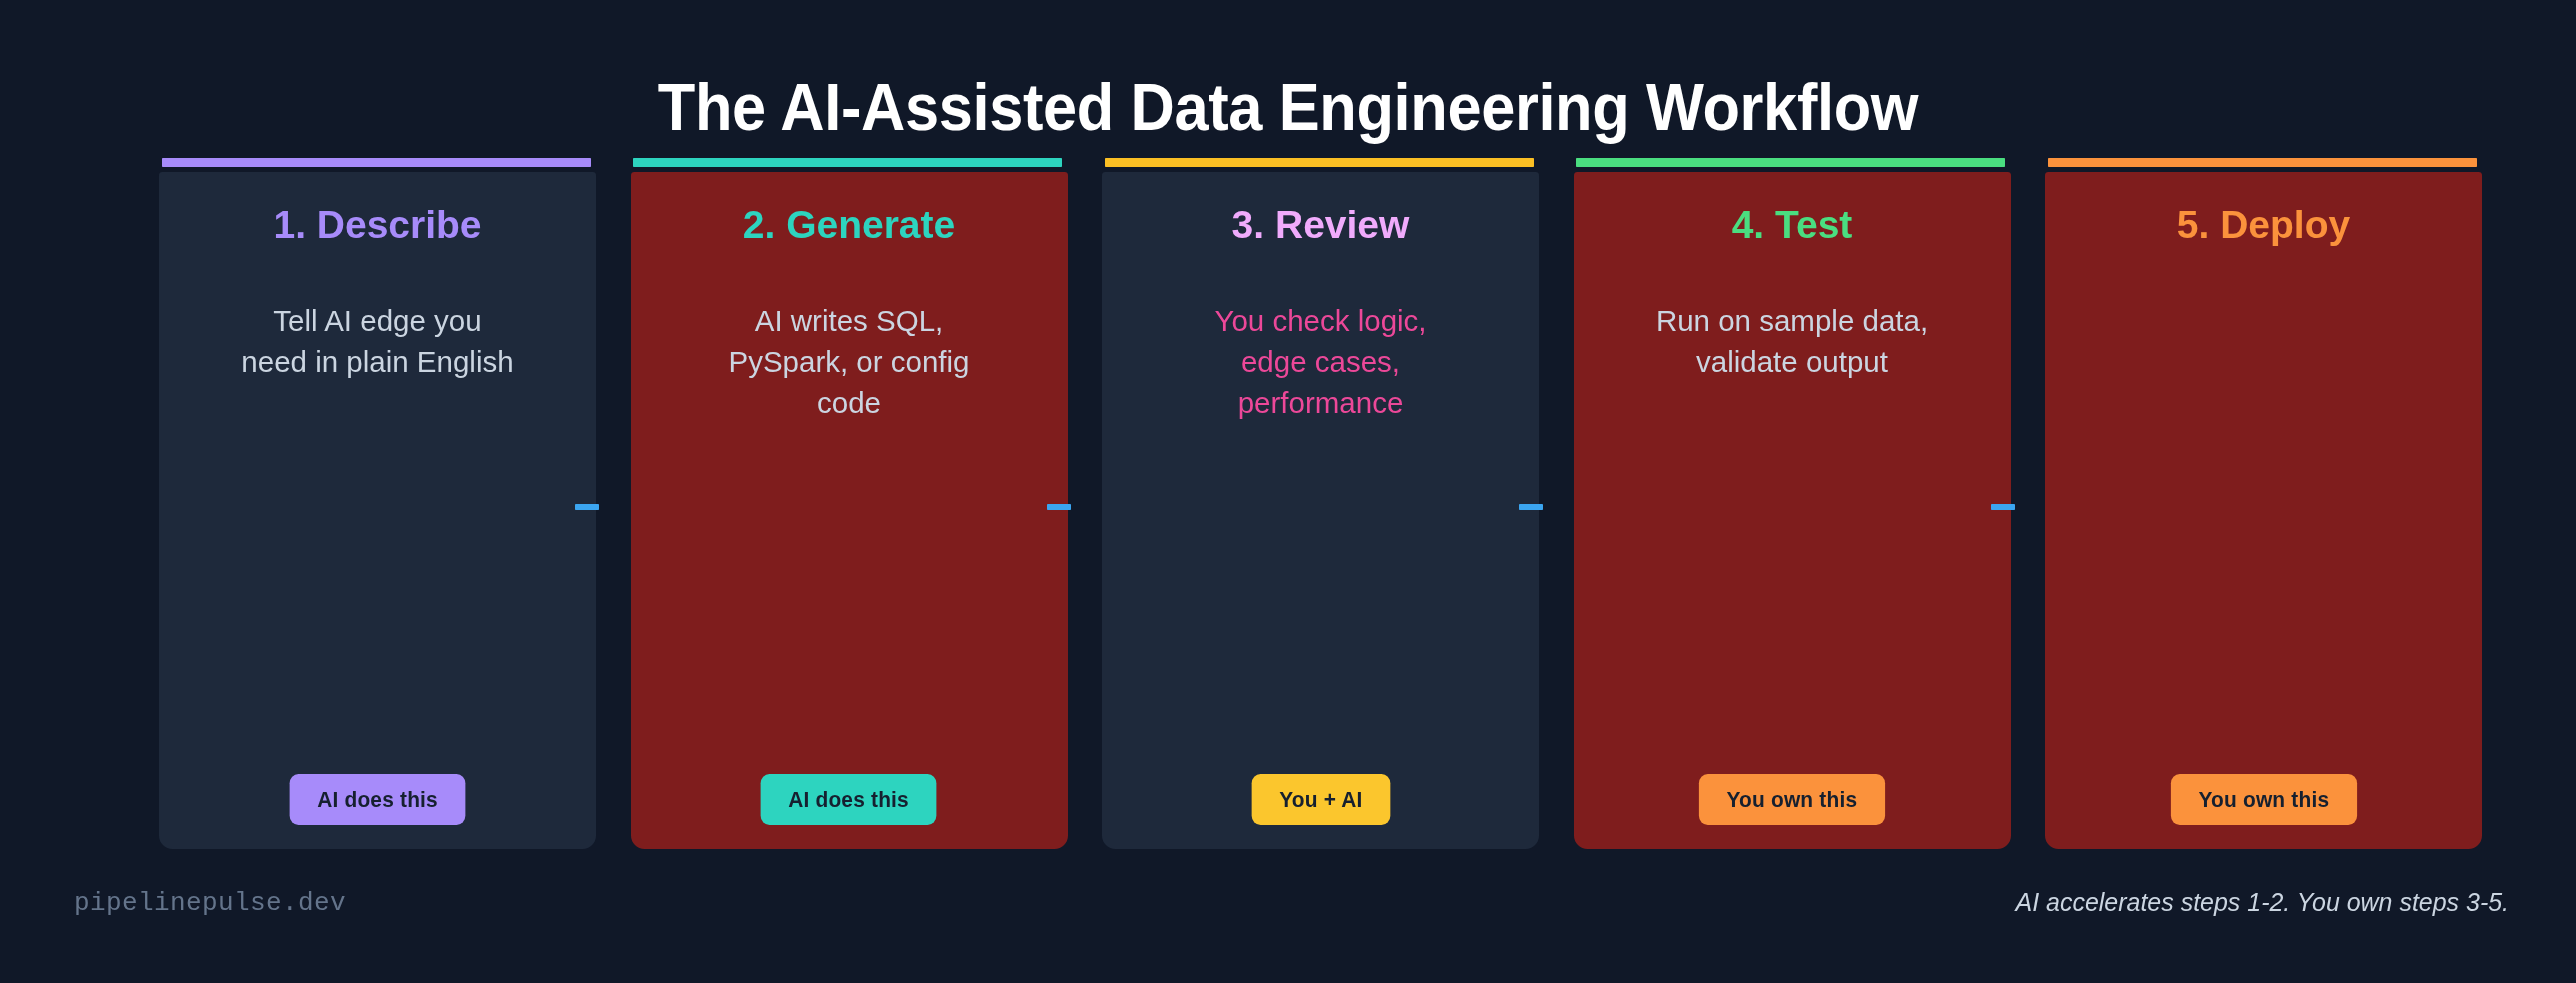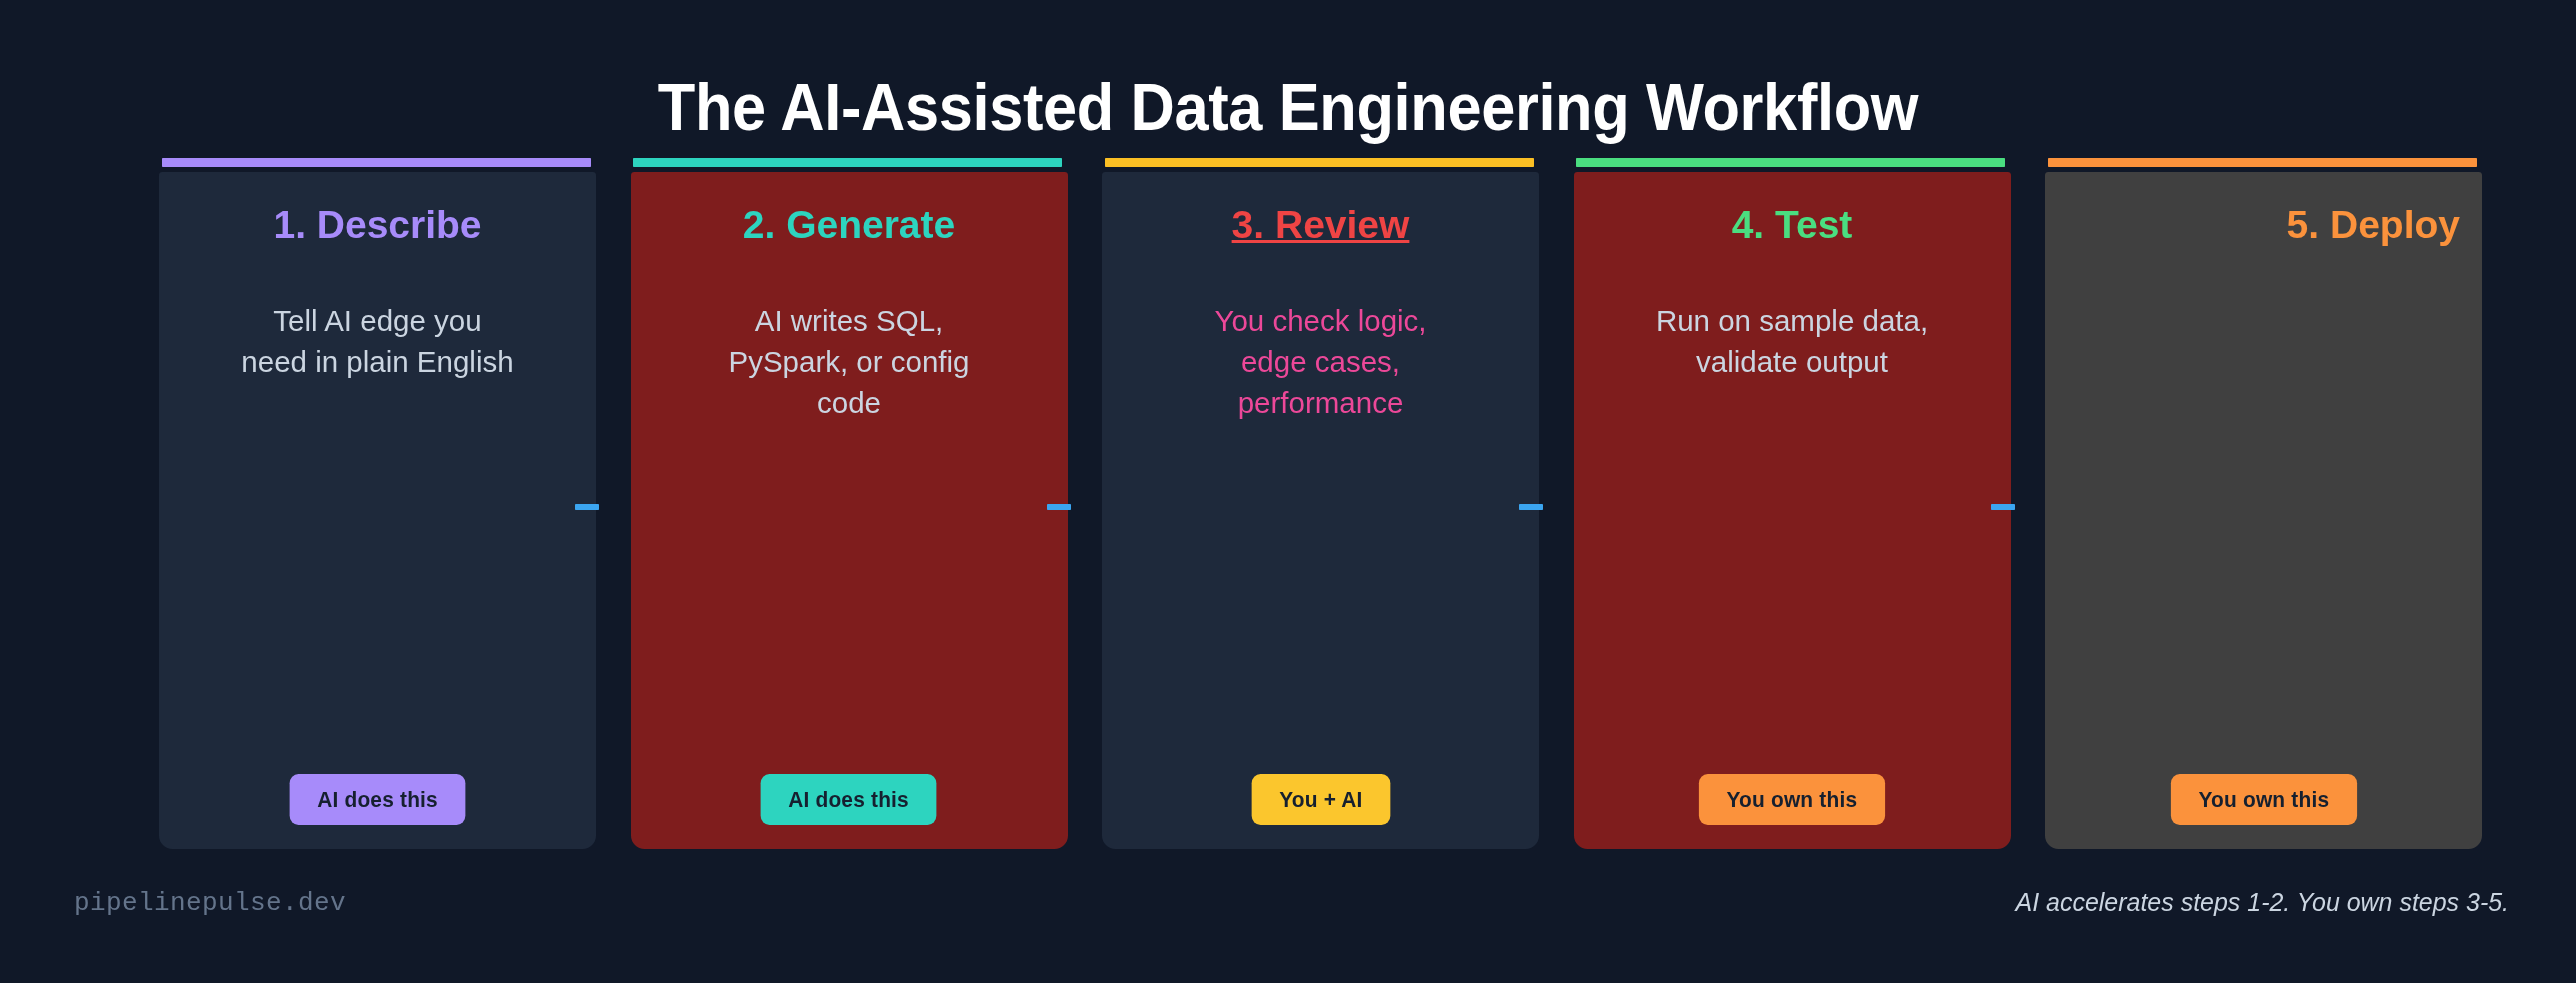--- a/index.html
+++ b/index.html
@@ -173,42 +173,42 @@
       <div class="card-desc" style="color: rgb(203, 213, 225);">AI writes SQL, PySpark, or config code</div>
       <div class="badge-wrap">
         <span class="card-badge" style="background: rgb(45, 212, 191); color: rgb(22, 32, 47);">AI does this</span>
       </div>
     </div>
   </div>
 
   <div class="card-slot">
     <div class="card-topbar" style="background: rgb(251, 191, 36);"></div>
     <div class="card-body" style="background: rgb(30, 41, 59);">
-      <div class="card-heading" style="color: #ef4444; text-decoration: underline;">3. Review</div>
+      <div class="card-heading" style="color: #f0abfc;">3. Review</div>
       <div class="card-desc" style="color: #ec4899;">You check logic, edge cases, performance</div>
       <div class="badge-wrap">
         <span class="card-badge" style="background: rgb(251, 198, 45); color: rgb(22, 32, 47);">You + AI</span>
       </div>
     </div>
   </div>
 
   <div class="card-slot">
     <div class="card-topbar" style="background: rgb(74, 222, 128);"></div>
     <div class="card-body" style="background: #7f1d1d;">
       <div class="card-heading" style="color: rgb(74, 222, 128);">4. Test</div>
       <div class="card-desc" style="color: rgb(203, 213, 225);">Run on sample data, validate output</div>
       <div class="badge-wrap">
         <span class="card-badge" style="background: rgb(251, 146, 60); color: rgb(22, 32, 47);">You own this</span>
       </div>
     </div>
   </div>
 
   <div class="card-slot">
     <div class="card-topbar" style="background: rgb(251, 146, 60);"></div>
-    <div class="card-body" style="background: #404040; align-items: flex-end;">
+    <div class="card-body" style="background: #7f1d1d;">
       <div class="card-heading" style="color: rgb(251, 146, 60);">5. Deploy</div>
       <div class="badge-wrap">
         <span class="card-badge" style="background: rgb(251, 146, 60); color: rgb(22, 32, 47);">You own this</span>
       </div>
     </div>
   </div>
 
 </div>
 
 <div class="connector" style="left: 575px; background: rgb(59, 165, 240);"></div>

